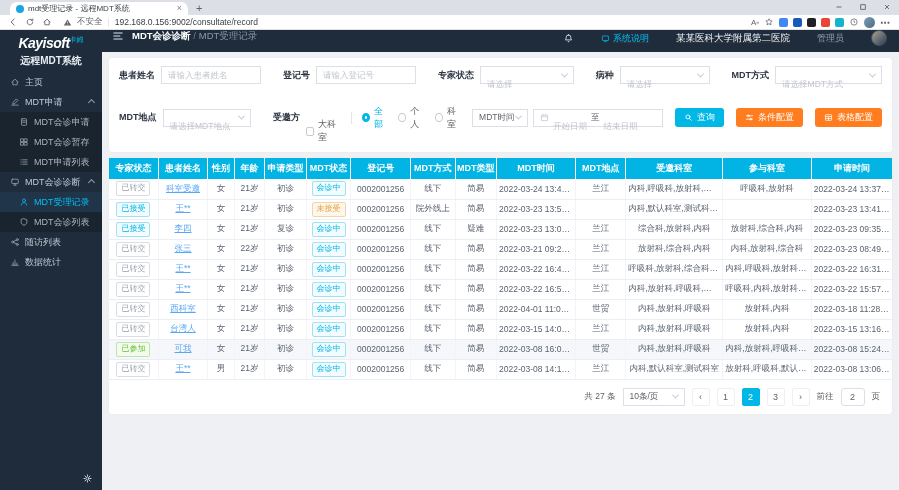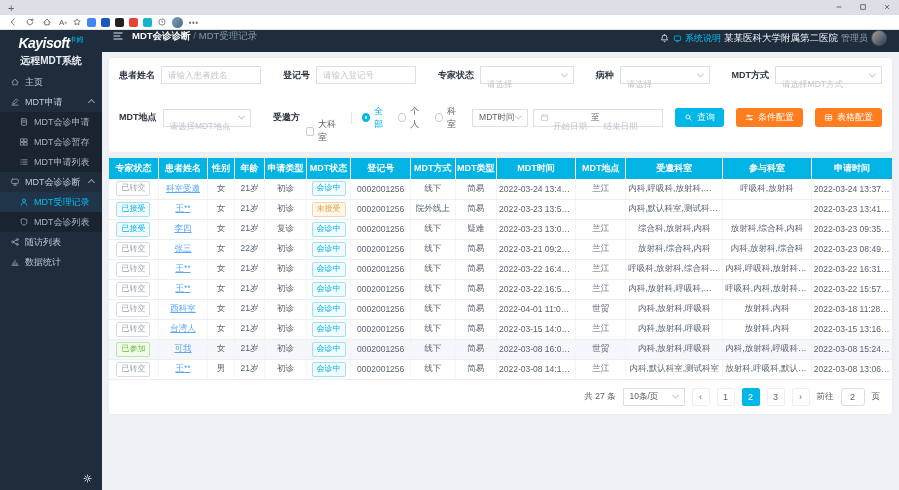--- a/index.html
+++ b/index.html
@@ -40,21 +40,21 @@
   .side-item.active .ic { color:var(--active-menu); }
   .grp-caret { margin-left:auto; width:5px; height:5px; border-right:1px solid #8f9aa5; border-bottom:1px solid #8f9aa5; transform:rotate(-135deg); }
   .gear-wrap { position:absolute; bottom:6px; right:9px; color:#d7dde2; }
 
   .main { flex:1; min-width:0; display:flex; flex-direction:column; }
   .topbar { height:22px; background:var(--topbar-bg); display:flex; align-items:flex-start; gap:8px; padding:0 12px 0 10px; }
   .hamb { color:#dfe5ea; display:flex; }
   .bc-parent { color:#fff; font-weight:bold; font-size:9.5px; }
   .bc-sep { color:#71808f; font-size:9.5px; }
   .bc-current { color:#8b99a7; font-size:9.5px; }
-  .top-right { margin-left:auto; display:flex; align-items:center; gap:3px; }
+  .top-right { margin-left:auto; display:flex; align-items:center; gap:27px;text-decoration:underline; }
   .bell { color:#e8edf2; display:flex; }
   .sys-help { color:var(--active-menu); font-size:9px; display:flex; align-items:center; gap:3px; }
   .hospital { color:#f2f5f8; font-size:9.5px; }
   .role { color:#93a0ad; font-size:9px; }
   .avatar { width:16px; height:16px; border-radius:50%; background:linear-gradient(135deg,#b0a18c,#5c6673 60%,#2f3a45); border:1px solid #44535f; }
 
   .content { flex:1; padding:6px 7px; background:var(--content-bg); }
 
   
   .filter-card { background:#fff; border-radius:3px; padding:8px 10px; box-shadow:0 0 2px rgba(0,0,0,.05); }
@@ -101,20 +101,25 @@
   .size-sel { width:62px; height:18px; }
   .pg { min-width:18px; height:18px; border:1px solid #edeff2; background:#fff; border-radius:2px; display:flex; align-items:center; justify-content:center; font-size:9px; color:#606266; cursor:pointer; }
   .pg.active { background:var(--accent-cyan); border-color:var(--accent-cyan); color:#fff; }
   .goto-input { width:24px; height:18px; border:1px solid #dcdfe6; border-radius:3px; text-align:center; font-size:9px; color:#606266; outline:none; font-family:inherit; }
 </style>
 </head>
 <body>
 
 <div>
   <div class="tabstrip">
+    <div class="tab">
+      <span class="favicon"></span>
+      <span class="tab-title">mdt受理记录 - 远程MDT系统</span>
+      <span class="tab-close">×</span>
+    </div>
     <div class="newtab">+</div>
     <div class="win-controls">
       <span class="win-btn">
           <svg class="ic" width="8" height="8" viewBox="0 0 16 16">
             <path d="M3 8h10" stroke="#3c4043" stroke-width="1.4"></path>
           </svg>
         </span>
       <span class="win-btn">
           <svg class="ic" width="8" height="8" viewBox="0 0 16 16">
             <rect x="3.5" y="3.5" width="9" height="9" fill="none" stroke="#3c4043" stroke-width="1.4"></rect>
@@ -136,20 +141,29 @@
     <span class="nav-ic">
         <svg class="ic" width="10" height="10" viewBox="0 0 16 16">
           <path d="M12.5 8A4.5 4.5 0 1 1 11 4.6M12.5 3v2.5H10" fill="none" stroke="currentColor" stroke-width="1.4" stroke-linecap="round"></path>
         </svg>
       </span>
     <span class="nav-ic">
         <svg class="ic" width="10" height="10" viewBox="0 0 16 16">
           <path d="M3 8l5-4.5L13 8M4.5 7.5v5h7v-5" fill="none" stroke="currentColor" stroke-width="1.4" stroke-linecap="round" stroke-linejoin="round"></path>
         </svg>
       </span>
+    <div class="urlbox">
+      <svg class="ic" width="9" height="9" viewBox="0 0 16 16">
+          <path d="M8 2.5L14.5 13.5H1.5Z" fill="#5f6368"></path>
+          <path d="M8 6.5v3.2M8 11.5v.8" stroke="#fff" stroke-width="1.3"></path>
+        </svg>
+      <span>不安全</span>
+      <span class="url-sep">|</span>
+      <span class="url-text">192.168.0.156:9002/consultate/record</span>
+    </div>
     <div class="ext-row">
       <span class="nav-ic" style="font-size:8px;">A<sup style="font-size:5px;">»</sup></span>
       <span class="nav-ic">
           <svg class="ic" width="10" height="10" viewBox="0 0 16 16">
             <path d="M8 2.8l1.6 3.2 3.5.5-2.5 2.4.6 3.5L8 10.7l-3.2 1.7.6-3.5L2.9 6.5l3.5-.5Z" fill="none" stroke="currentColor" stroke-width="1.2" stroke-linejoin="round"></path>
           </svg>
         </span>
       <span class="ext" style="background:#4285f4;"></span>
       <span class="ext" style="background:#185abc;"></span>
       <span class="ext" style="background:#202124;"></span>

